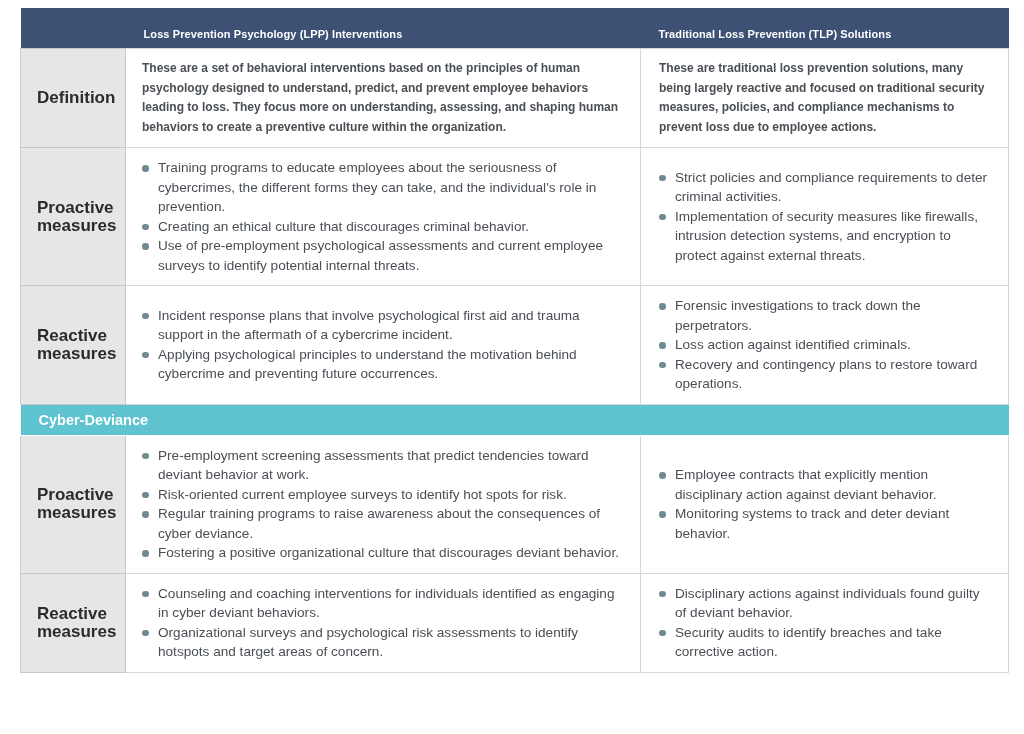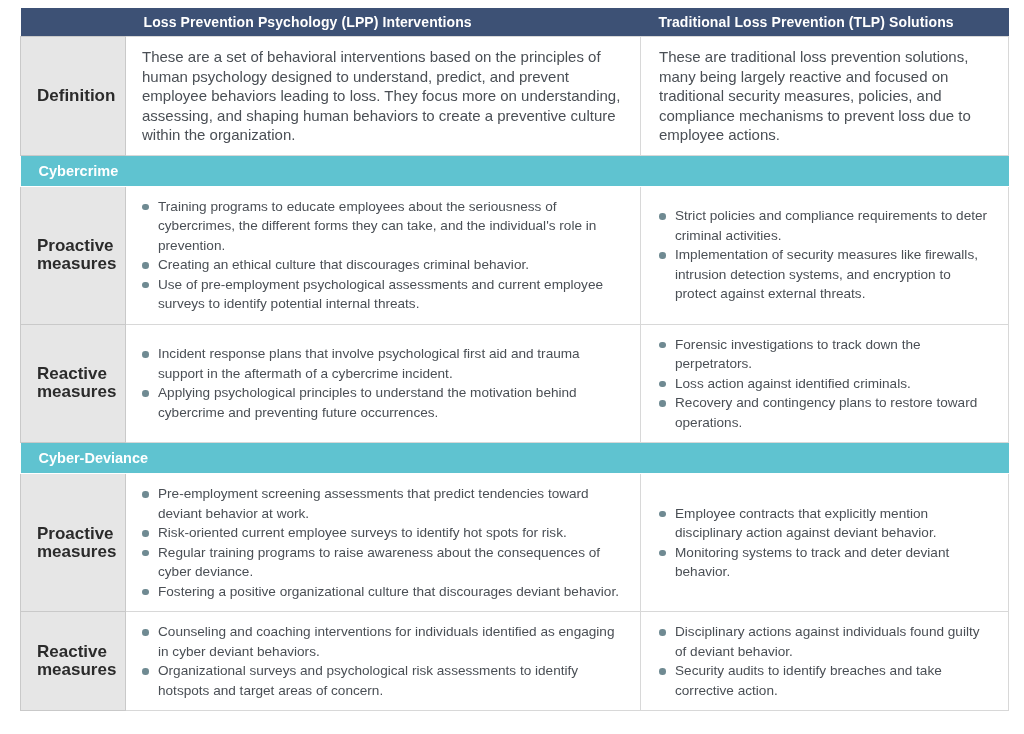--- a/index.html
+++ b/index.html
@@ -46,24 +46,24 @@
     background: #3d5175;
     padding: 0;
     height: 28px;
     border: none;
   }
   td.head-blank {
     background: #3d5175 !important;
   }
   .head-text {
     color: #ffffff;
-    font-size: 14px;
+    font-size: 11px;
     font-weight: bold;
     letter-spacing: 0.1px;
-    padding: 5px 0 5px 18px;
+    padding: 17px 0 5px 18px;
     line-height: 18px;
     white-space: nowrap;
   }
   td.head-cell {
     border-left: 2px solid #ffffff;
   }
 
   
   tr.band-row > td {
     background: #5fc3d0;
@@ -101,22 +101,23 @@
     padding: 10px 14px 10px 16px;
   }
   td.body.tlp {
     padding-left: 18px;
     padding-right: 20px;
   }
 
   p.para {
     margin: 0;
     color: #4a4f55;
-    font-size: 15px;
+    font-size: 12px;
     line-height: 19.5px;
+    font-weight: bold;
   }
 
   ul.bl {
     margin: 0;
     padding: 0;
     list-style: none;
   }
   ul.bl > li {
     position: relative;
     margin: 0 0 0 0;
@@ -161,25 +162,20 @@
           </tr>
           <tr>
             <td class="lbl"><span>Definition</span></td>
             <td class="body">
               <p class="para">These are a set of behavioral interventions based on the principles of human psychology designed to understand, predict, and prevent employee behaviors leading to loss. They focus more on understanding, assessing, and shaping human behaviors to create a preventive culture within the organization.</p>
             </td>
             <td class="body tlp">
               <p class="para">These are traditional loss prevention solutions, many being largely reactive and focused on traditional security measures, policies, and compliance mechanisms to prevent loss due to employee actions.</p>
             </td>
           </tr>
-          <tr class="band-row">
-            <td colspan="3">
-              <div class="band-text">Cybercrime</div>
-            </td>
-          </tr>
           <tr>
             <td class="lbl"><span>Proactive measures</span></td>
             <td class="body">
               <ul class="bl">
                 <li>Training programs to educate employees about the seriousness of cybercrimes, the different forms they can take, and the individual's role in prevention.</li>
                 <li>Creating an ethical culture that discourages criminal behavior.</li>
                 <li>Use of pre-employment psychological assessments and current employee surveys to identify potential internal threats.</li>
               </ul>
             </td>
             <td class="body tlp">

